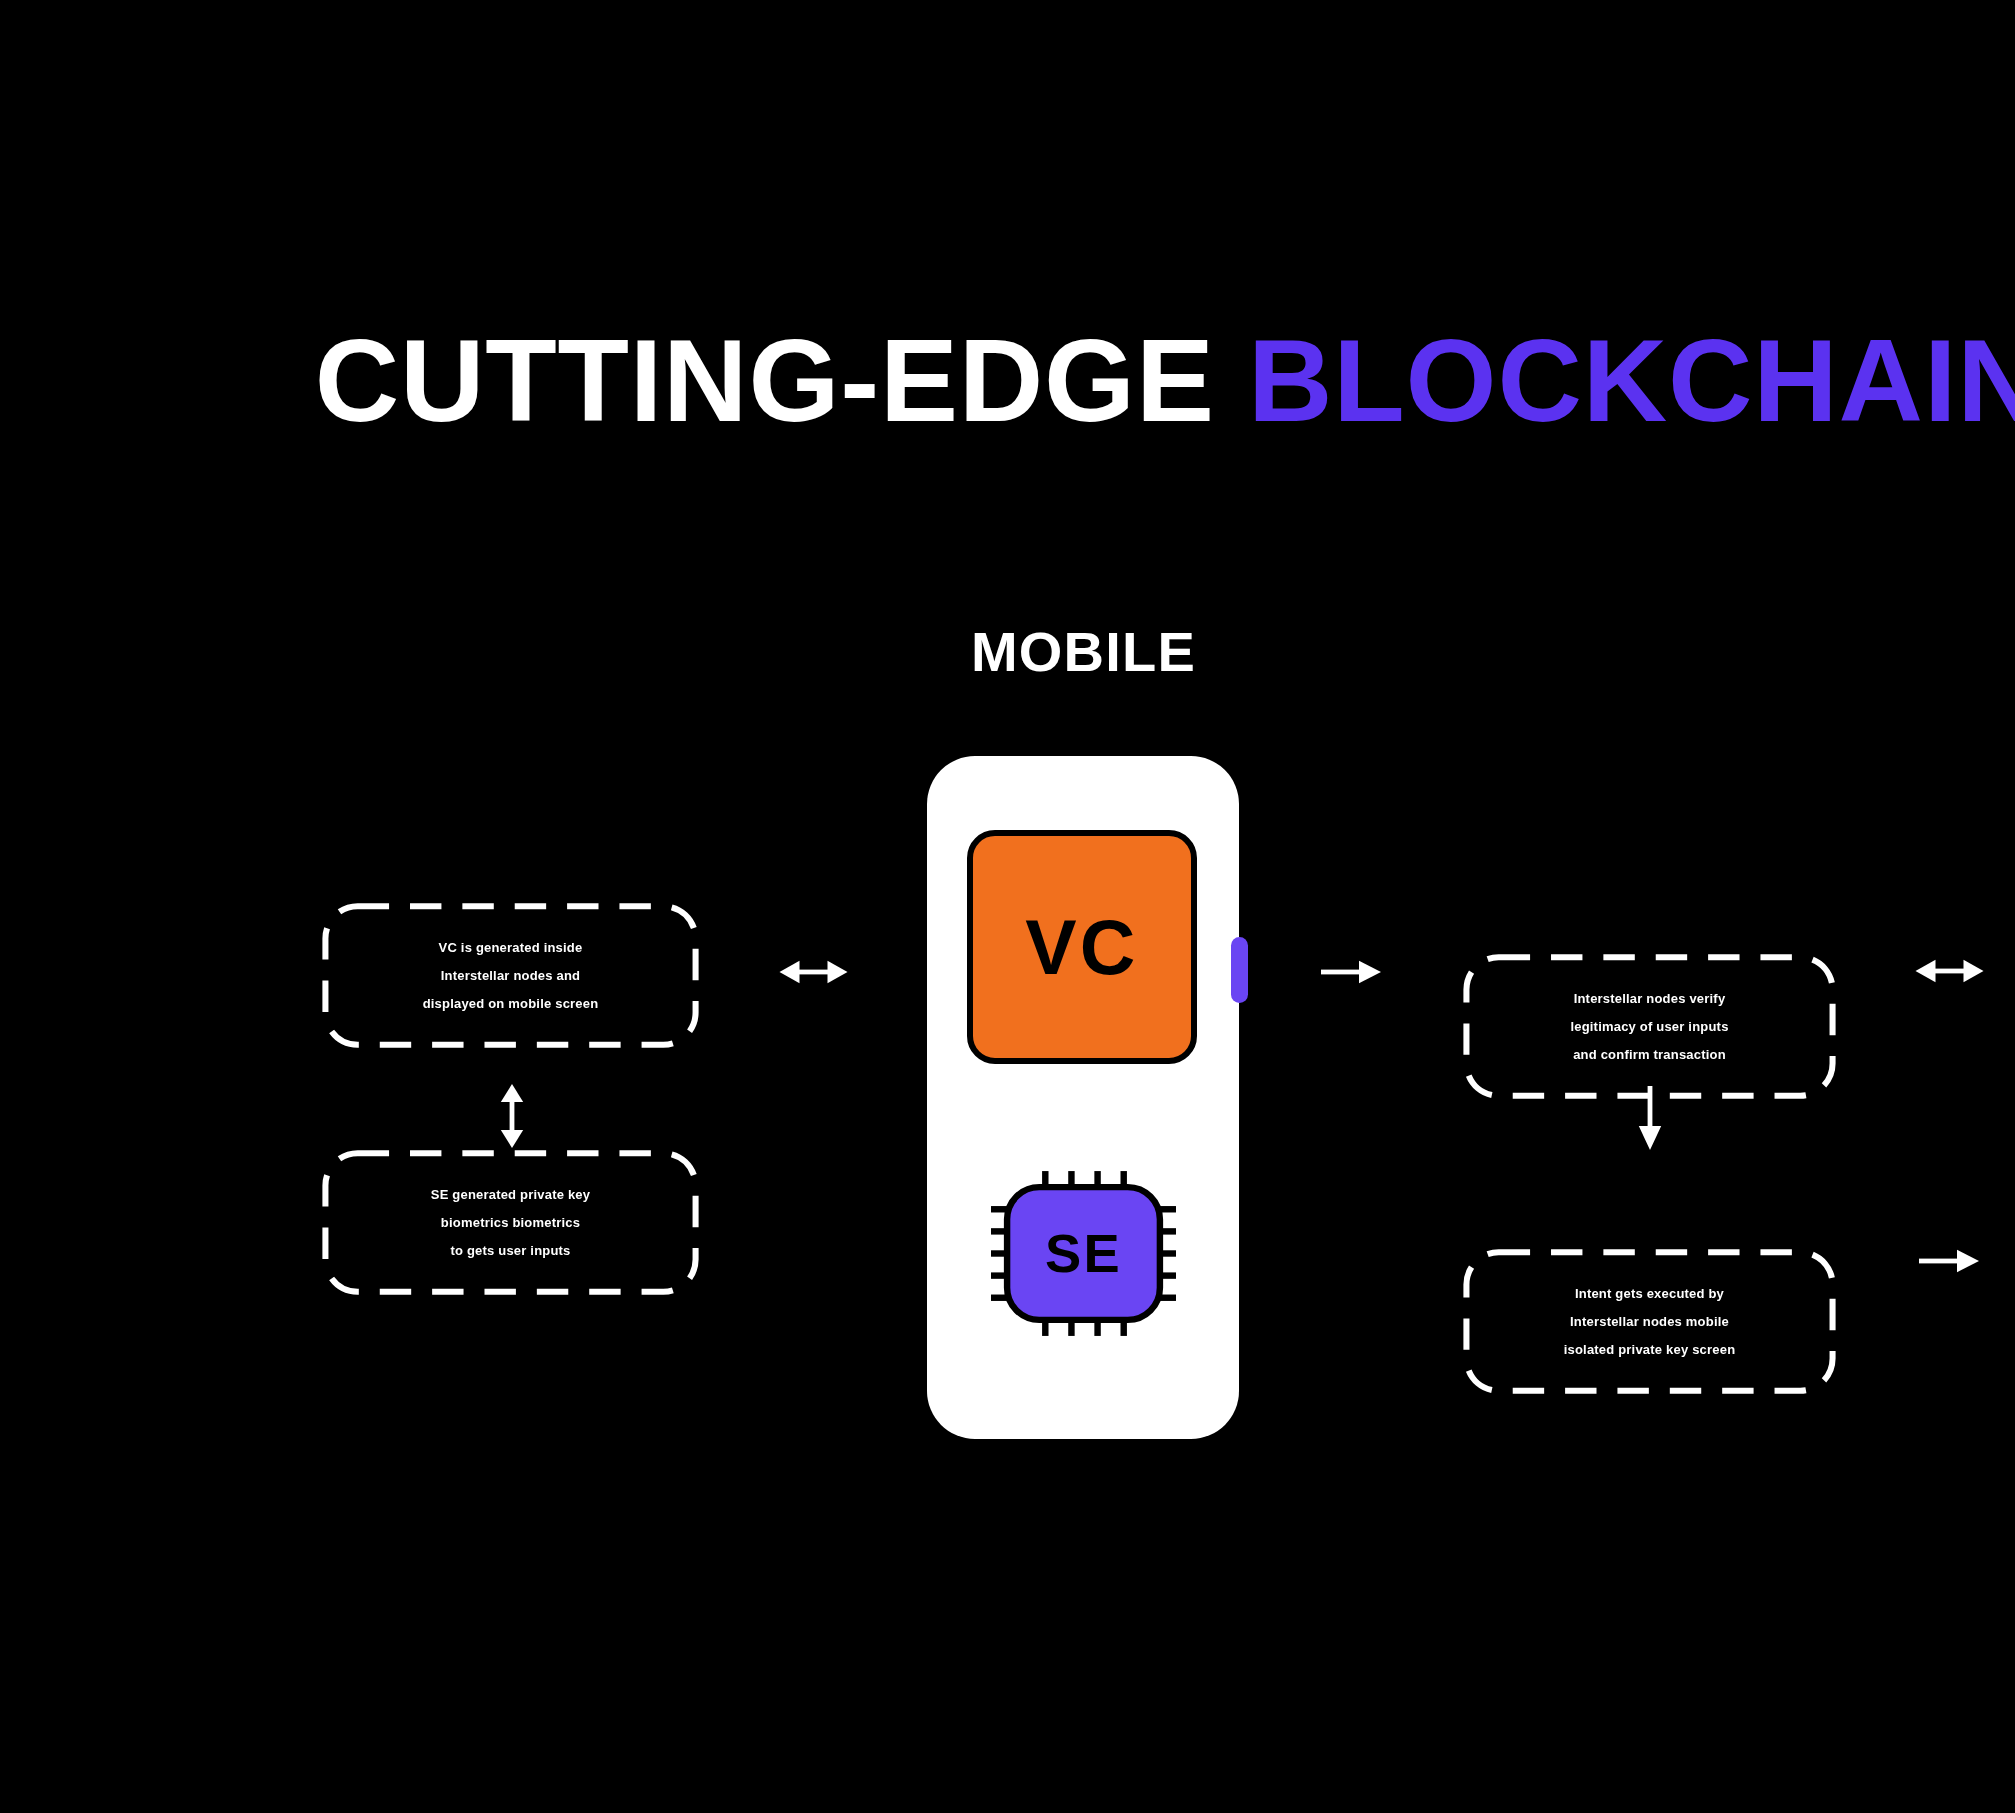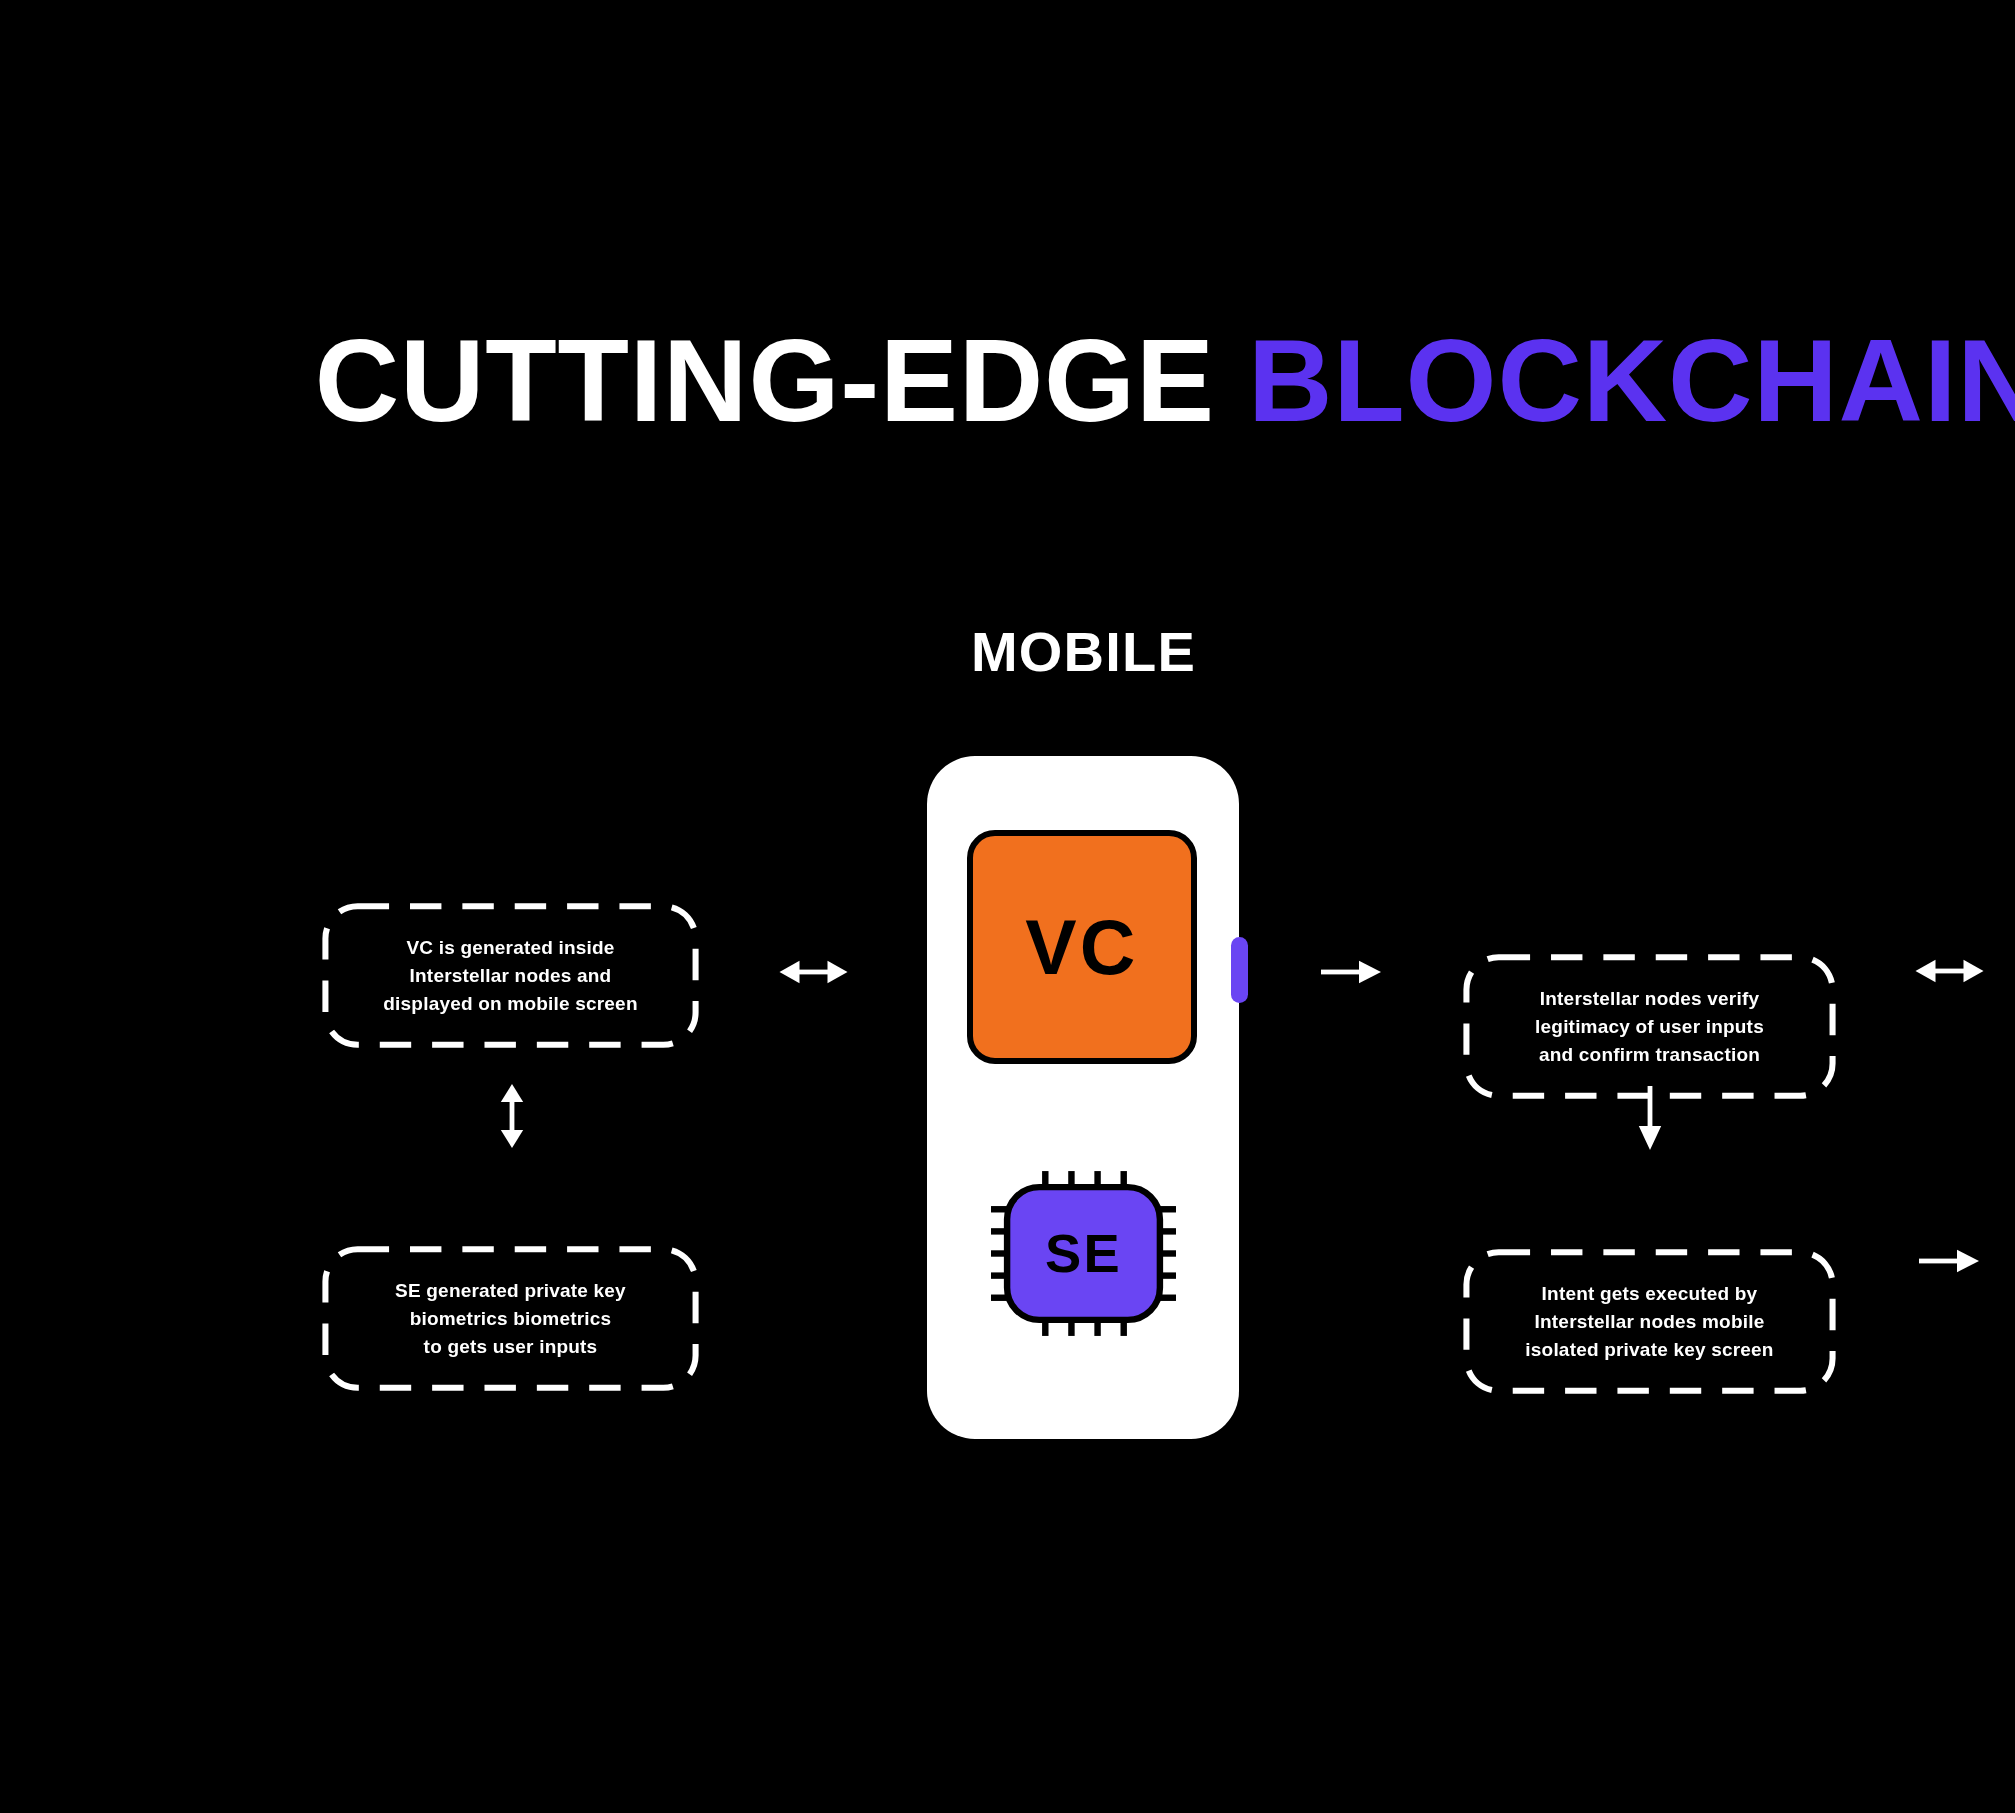--- a/index.html
+++ b/index.html
@@ -9,21 +9,21 @@
   }
   .abs{position:absolute;}
   .ctr{display:flex;align-items:center;justify-content:center;text-align:center;}
   #title{left:0;top:318px;width:3224px;height:125px;font-size:117px;font-weight:bold;letter-spacing:0.8px;white-space:nowrap;}
   #title .accent{color:#5B32F0;}
   .section-label{font-size:56px;font-weight:bold;letter-spacing:1.2px;}
   .callout{width:377px;height:145px;}
   .callout .border-svg{position:absolute;left:0;top:0;}
   .callout .lines{position:absolute;left:0;top:0;width:100%;height:100%;
     display:flex;flex-direction:column;align-items:center;justify-content:center;
-    font-size:19px;font-weight:bold;line-height:28px;letter-spacing:0.2px;}
+    font-size:13px;font-weight:bold;line-height:28px;letter-spacing:0.2px;}
   #phone-body{left:927px;top:756px;width:312px;height:683px;background:#fff;border-radius:48px;}
   #vc-screen{left:967px;top:830px;width:230px;height:234px;background:#F1701E;border:6.4px solid #000;
     border-radius:28px;box-sizing:border-box;font-size:77px;font-weight:bold;color:#000;letter-spacing:3.2px;}
   #side-button{left:1231px;top:937px;width:17px;height:66px;background:#6A45F3;border-radius:8.9px;}
   svg{display:block;}
   svg text{font-family:"Liberation Sans", sans-serif;font-weight:bold;}
 </style>
 </head>
 <body>
 
@@ -41,21 +41,21 @@
     <svg class="border-svg" width="377" height="145" viewBox="0 0 935 360">
       <rect x="8" y="8" width="919" height="344" rx="80" fill="none" stroke="#ffffff" stroke-width="15" stroke-dasharray="78 52"></rect>
     </svg>
     <div class="lines">
       <span>VC is generated inside</span>
       <span>Interstellar nodes and</span>
       <span>displayed on mobile screen</span>
     </div>
   </div>
 
-  <div class="abs callout" style="left:322px;top:1246px;">
+  <div class="abs callout" style="left:322px;top:1150px;">
     <svg class="border-svg" width="377" height="145" viewBox="0 0 935 360">
       <rect x="8" y="8" width="919" height="344" rx="80" fill="none" stroke="#ffffff" stroke-width="15" stroke-dasharray="78 52"></rect>
     </svg>
     <div class="lines">
       <span>SE generated private key</span>
       <span>biometrics biometrics</span>
       <span>to gets user inputs</span>
     </div>
   </div>
 

